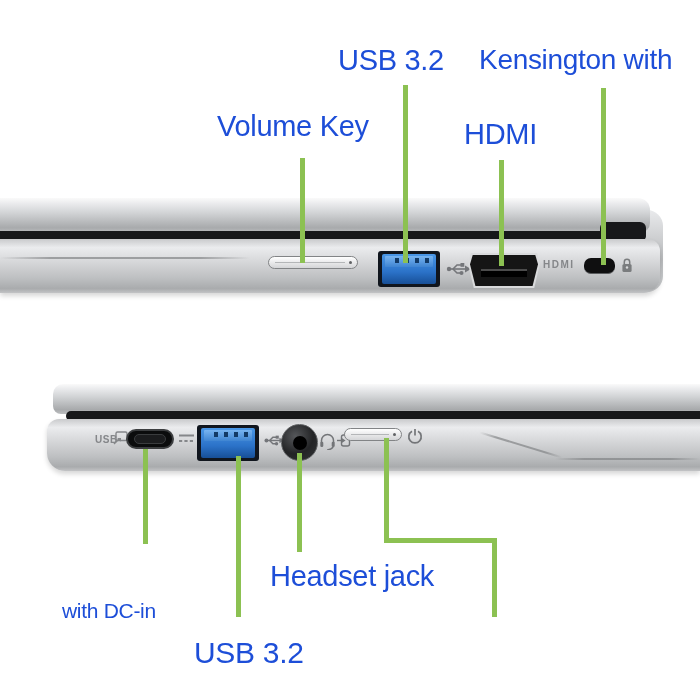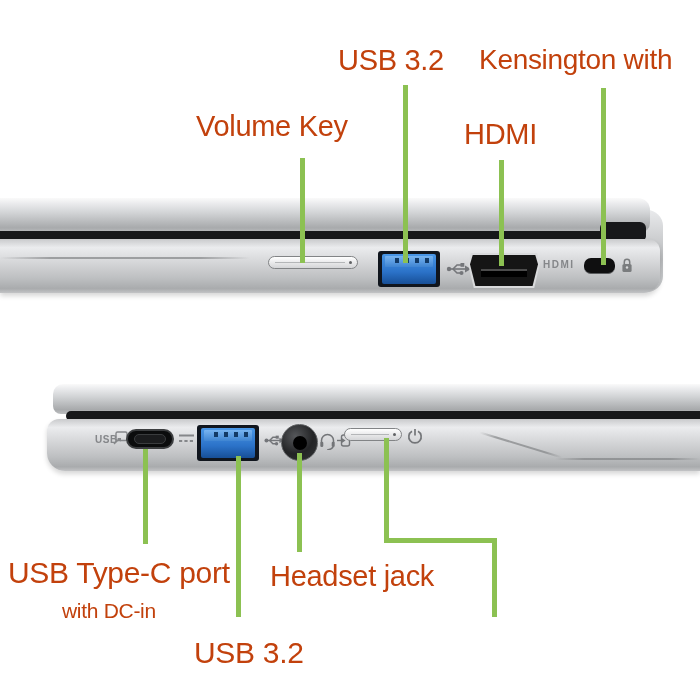--- a/index.html
+++ b/index.html
@@ -1,21 +1,21 @@
 <!DOCTYPE html>
 <html><head>
 <meta charset="utf-8">
 <style>
   html,body{margin:0;padding:0;}
   #canvas{
     position:relative; width:700px; height:700px; background:#ffffff;
     font-family:"Liberation Sans", sans-serif; overflow:hidden;
   }
   .label{
-    position:absolute; color:#c2410c; font-size:29px; letter-spacing:-0.3px;
+    position:absolute; color:#1d4ed8; font-size:29px; letter-spacing:-0.3px;
     white-space:nowrap;
   }
   .label.small{font-size:21px;}
   
   .line{position:absolute; width:5px; background:#8CC152;}
   .hline{position:absolute; height:5px; background:#8CC152;}
   
   .lid{
     position:absolute;
     background:linear-gradient(180deg,#fafafa 0%,#e8e9eb 18%,#cfd1d3 45%,#a8aaac 85%,#bcbec0 100%);
@@ -190,20 +190,19 @@
   <div class="line" style="left:499px; top:160px; height:106px;"></div>
   <div class="line" style="left:143px; top:449px; height:95px;"></div>
   <div class="line" style="left:236px; top:456px; height:161px;"></div>
   <div class="line" style="left:297px; top:453px; height:99px;"></div>
   <div class="line" style="left:384px; top:438px; height:105px;"></div>
   <div class="hline" style="left:384px; top:538px; width:113px;"></div>
   <div class="line" style="left:492px; top:538px; height:79px;"></div>
 
   <div class="label" style="left:338px; top:44px;">USB 3.2</div>
   <div class="label" style="left:479px; top:44px; font-size:28px;">Kensington with</div>
-  <div class="label" style="left:196px; top:110px;">Volume Key</div>
+  <div class="label" style="left:217px; top:110px;">Volume Key</div>
   <div class="label" style="left:464px; top:118px;">HDMI</div>
-  <div class="label" style="left:8px; top:556px; font-size:30px;">USB Type-C port</div>
   <div class="label" style="left:270px; top:560px;">Headset jack</div>
   <div class="label small" style="left:62px; top:599px;">with DC-in</div>
   <div class="label" style="left:194px; top:636px; font-size:30px;">USB 3.2</div>
 
 </div>
 
 </body></html>

